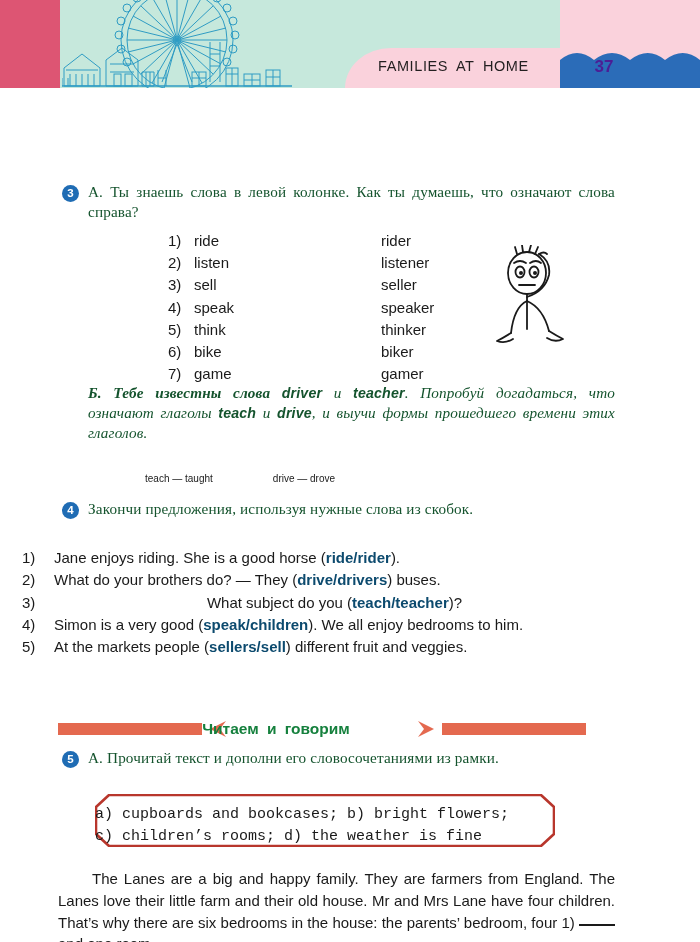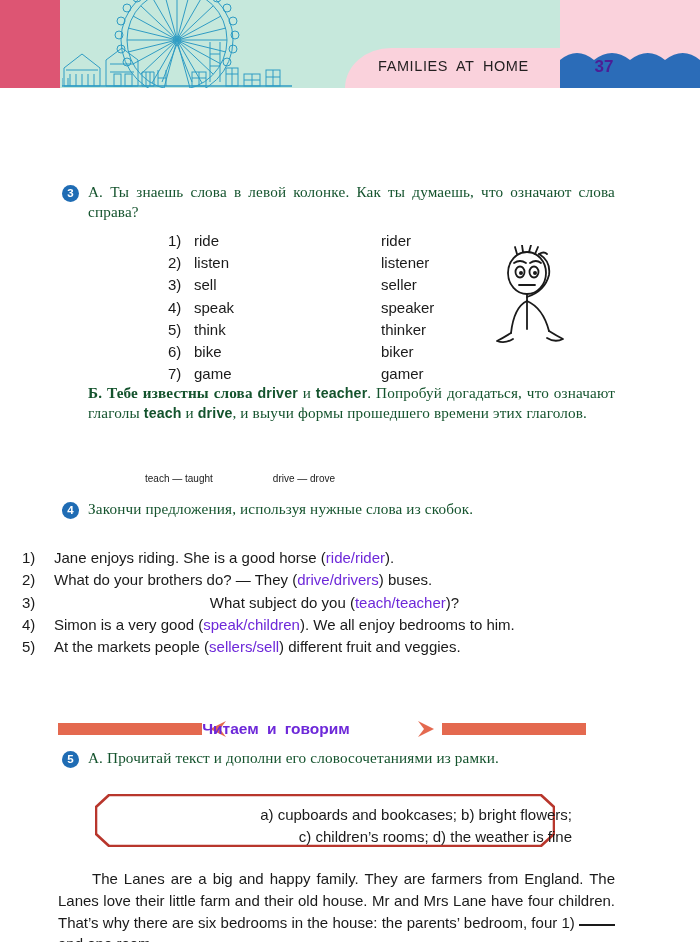--- a/index.html
+++ b/index.html
@@ -112,21 +112,21 @@
     text-align: justify;
     letter-spacing: 0.15px;
     color: #14532d;
   }
   .ru b { font-weight: bold; }
   .ru .lat-bold {
     font-family: "Liberation Sans", sans-serif;
     font-weight: bold;
     font-size: 14.2px;
   }
-  .red { color: #6d28d9; font-weight: normal; }
+  .red { color: #0c4a6e; font-weight: bold; }
 
   
   #ex3 { position: absolute; left: 0; top: 94px; width: 700px; }
   #ex3 .num-badge { left: 62px; top: 3px; }
   #ex3 .ru { position: absolute; left: 88px; top: 0px; width: 527px; }
 
   .wordpairs {
     position: absolute;
     left: 168px; top: 48px;
     font-family: "Liberation Sans", sans-serif;
@@ -139,21 +139,21 @@
   .wordpairs .der { display: inline-block; margin-left: 20px; }
 
   .stickman {
     position: absolute;
     left: 487px; top: 157px;
     width: 100px; height: 112px;
   }
   .stickman svg { display: block; }
 
   
-  #ex3b { position: absolute; left: 88px; top: 295px; width: 527px; }
+  #ex3b { position: absolute; left: 88px; top: 295px; width: 527px; font-style: italic; }
   .verbforms {
     position: absolute;
     left: 145px; top: 385px;
     font-family: "Liberation Sans", sans-serif;
     font-size: 10px;
     white-space: nowrap;
   }
   .verbforms .gap { display: inline-block; width: 60px; }
 
   
@@ -190,45 +190,44 @@
   }
   .sec-banner svg { position: absolute; left: 0; top: 0; }
   .sec-banner .sec-label {
     position: absolute;
     left: 0; top: 2px;
     width: 436px;
     text-align: center;
     font-family: "Liberation Sans", sans-serif;
     font-size: 15.5px;
     font-weight: bold;
-    color: #6d28d9;
+    color: #15803d;
     word-spacing: 4px;
   }
 
   
   #ex5 { position: absolute; left: 0; top: 660px; width: 700px; }
   #ex5 .num-badge { left: 62px; top: 3px; }
   #ex5 .ru { position: absolute; left: 88px; top: 0px; width: 527px; }
 
   .framebox {
     position: absolute;
     left: 95px; top: 706px;
     width: 460px; height: 53px;
   }
   .framebox svg { position: absolute; left: 0; top: 0; }
   .framebox .fb-lines {
     position: absolute;
     left: 0; top: 10px;
     width: 460px;
-    text-align: right;
-    font-family: Liberation Sans, sans-serif;
+    text-align: left;
+    font-family: Liberation Mono, monospace;
     font-size: 15px;
     line-height: 1.45;
     color: #1a1a1a;
-    padding-left: 17px;
   }
 
   .story {
     position: absolute;
     left: 58px; top: 780px;
     width: 557px;
     font-family: "Liberation Sans", sans-serif;
     font-size: 15px;
     line-height: 1.45;
     text-align: justify;

